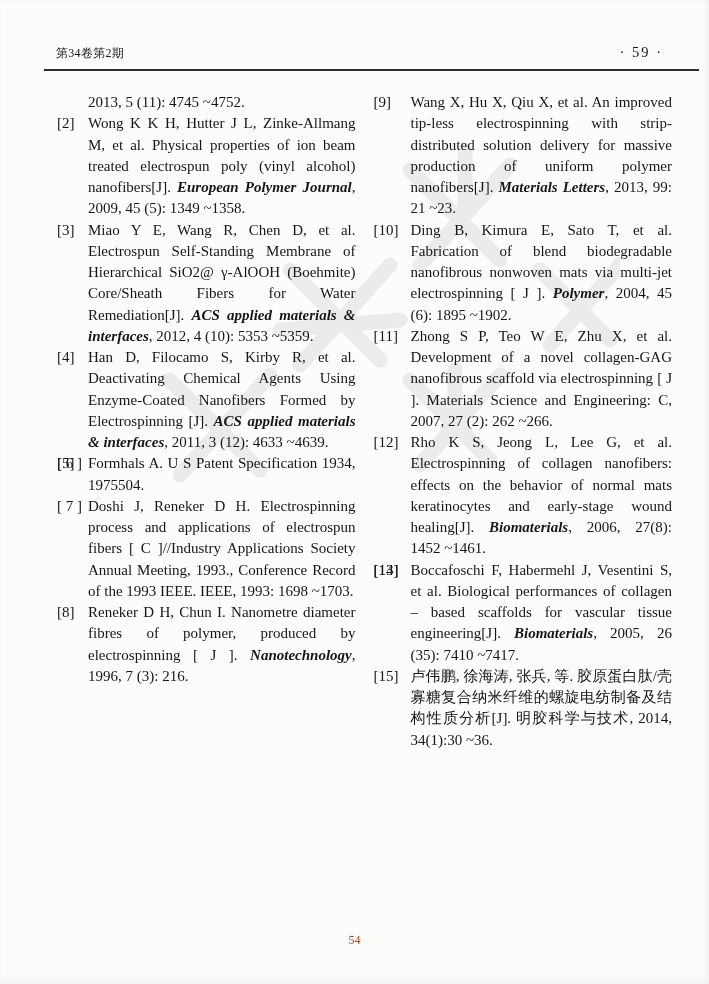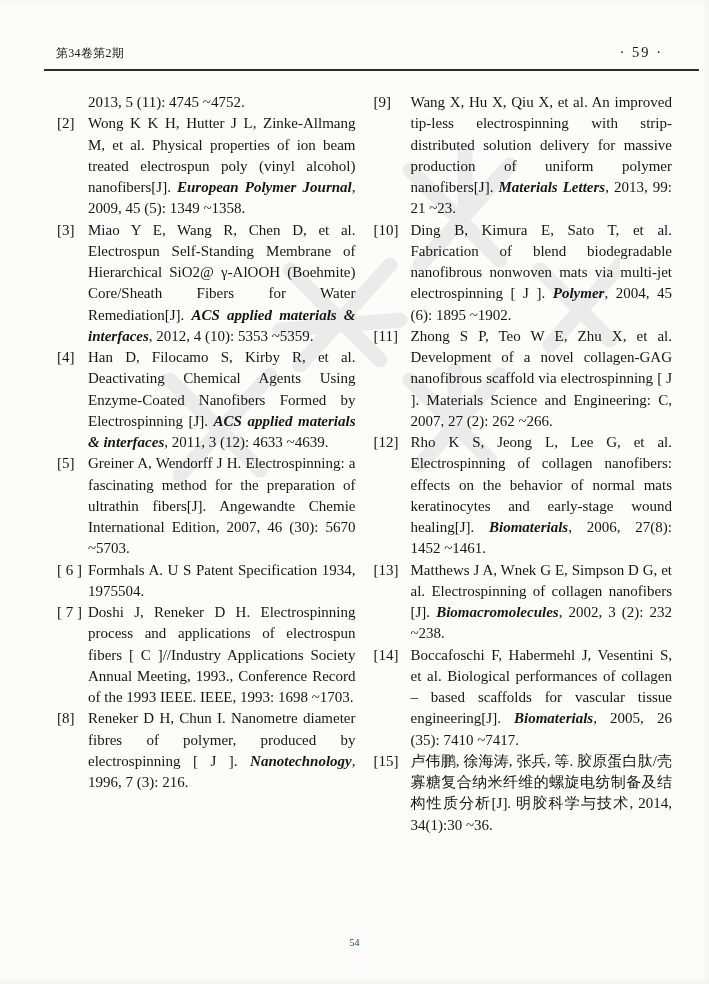--- a/index.html
+++ b/index.html
@@ -38,21 +38,21 @@
   }
   .col{width:302px;}
   .ref{position:relative;text-align:justify;text-justify:inter-word;}
   .col.left  .ref{padding-left:31px;}
   .col.right .ref{padding-left:37px;}
   .ref-label{position:absolute;left:0;top:0;white-space:pre;}
   .it{font-style:italic;font-weight:bold;}
 
   .footer-no{
     position:absolute;left:0;right:0;bottom:36px;
-    text-align:center;font-size:10px;color:#0c4a6e;
+    text-align:center;font-size:12px;color:#c2410c;
   }
 
   .watermark{
     position:absolute;left:80px;top:130px;width:540px;height:420px;
     opacity:0.55;pointer-events:none;
   }
   .watermark svg{width:100%;height:100%;}
   .watermark path{stroke:#dedede;stroke-width:15;stroke-linecap:round;fill:none;}
 </style>
 </head>
@@ -75,31 +75,31 @@
     <span class="pageno">· 59 ·</span>
   </div>
   <div class="rule"></div>
 
   <div class="cols">
     <div class="col left">
         <div class="ref"><span class="ref-body"><span>2013, 5 (11): 4745 ~4752.</span></span></div>
         <div class="ref"><span class="ref-label">[2]</span><span class="ref-body"><span>Wong K K H, Hutter J L, Zinke-Allmang M, et al. Physical properties of ion beam treated electrospun poly (vinyl alcohol) nanofibers[J]. </span><span class="it">European Polymer Journal</span><span>, 2009, 45 (5): 1349 ~1358.</span></span></div>
         <div class="ref"><span class="ref-label">[3]</span><span class="ref-body"><span>Miao Y E, Wang R, Chen D, et al. Electrospun Self-Standing Membrane of Hierarchical SiO2@ γ-AlOOH (Boehmite) Core/Sheath Fibers for Water Remediation[J]. </span><span class="it">ACS applied materials &amp; interfaces</span><span>, 2012, 4 (10): 5353 ~5359.</span></span></div>
         <div class="ref"><span class="ref-label">[4]</span><span class="ref-body"><span>Han D, Filocamo S, Kirby R, et al. Deactivating Chemical Agents Using Enzyme-Coated Nanofibers Formed by Electrospinning [J]. </span><span class="it">ACS applied materials &amp; interfaces</span><span>, 2011, 3 (12): 4633 ~4639.</span></span></div>
-        <div class="ref"><span class="ref-label">[5]</span><span class="ref-body"><span>Greiner A, Wendorff J H. Electrospinning: a fascinating method for the preparation of ultrathin fibers[J]. Angewandte Chemie International Edition, 2007, 46 (30): 5670 ~5703.</span></span></div>
+        <div class="ref"><span class="ref-label">[5]</span></div>
         <div class="ref"><span class="ref-label">[ 6 ]</span><span class="ref-body"><span>Formhals A. U S Patent Specification 1934, 1975504.</span></span></div>
         <div class="ref"><span class="ref-label">[ 7 ]</span><span class="ref-body"><span>Doshi J, Reneker D H. Electrospinning process and applications of electrospun fibers [ C ]//Industry Applications Society Annual Meeting, 1993., Conference Record of the 1993 IEEE. IEEE, 1993: 1698 ~1703.</span></span></div>
         <div class="ref"><span class="ref-label">[8]</span><span class="ref-body"><span>Reneker D H, Chun I. Nanometre diameter fibres of polymer, produced by electrospinning [ J ]. </span><span class="it">Nanotechnology</span><span>, 1996, 7 (3): 216.</span></span></div>
       </div>
     <div class="col right">
         <div class="ref"><span class="ref-label">[9]</span><span class="ref-body"><span>Wang X, Hu X, Qiu X, et al. An improved tip-less electrospinning with strip-distributed solution delivery for massive production of uniform polymer nanofibers[J]. </span><span class="it">Materials Letters</span><span>, 2013, 99: 21 ~23.</span></span></div>
         <div class="ref"><span class="ref-label">[10]</span><span class="ref-body"><span>Ding B, Kimura E, Sato T, et al. Fabrication of blend biodegradable nanofibrous nonwoven mats via multi-jet electrospinning [ J ]. </span><span class="it">Polymer</span><span>, 2004, 45 (6): 1895 ~1902.</span></span></div>
         <div class="ref"><span class="ref-label">[11]</span><span class="ref-body"><span>Zhong S P, Teo W E, Zhu X, et al. Development of a novel collagen-GAG nanofibrous scaffold via electrospinning [ J ]. Materials Science and Engineering: C, 2007, 27 (2): 262 ~266.</span></span></div>
         <div class="ref"><span class="ref-label">[12]</span><span class="ref-body"><span>Rho K S, Jeong L, Lee G, et al. Electrospinning of collagen nanofibers: effects on the behavior of normal mats keratinocytes and early-stage wound healing[J]. </span><span class="it">Biomaterials</span><span>, 2006, 27(8): 1452 ~1461.</span></span></div>
-        <div class="ref"><span class="ref-label">[13]</span><span class="ref-body"><span>Matthews J A, Wnek G E, Simpson D G, et al. Electrospinning of collagen nanofibers [J]. </span><span class="it">Biomacromolecules</span><span>, 2002, 3 (2): 232 ~238.</span></span></div>
+        <div class="ref"><span class="ref-label">[13]</span></div>
         <div class="ref"><span class="ref-label">[14]</span><span class="ref-body"><span>Boccafoschi F, Habermehl J, Vesentini S, et al. Biological performances of collagen – based scaffolds for vascular tissue engineering[J]. </span><span class="it">Biomaterials</span><span>, 2005, 26 (35): 7410 ~7417.</span></span></div>
         <div class="ref"><span class="ref-label">[15]</span><span class="ref-body"><span>卢伟鹏, 徐海涛, 张兵, 等. 胶原蛋白肽/壳寡糖复合纳米纤维的螺旋电纺制备及结构性质分析[J]. 明胶科学与技术, 2014, 34(1):30 ~36.</span></span></div>
       </div>
   </div>
 
   <div class="footer-no">54</div>
 
 </div>
 
 </body></html>

